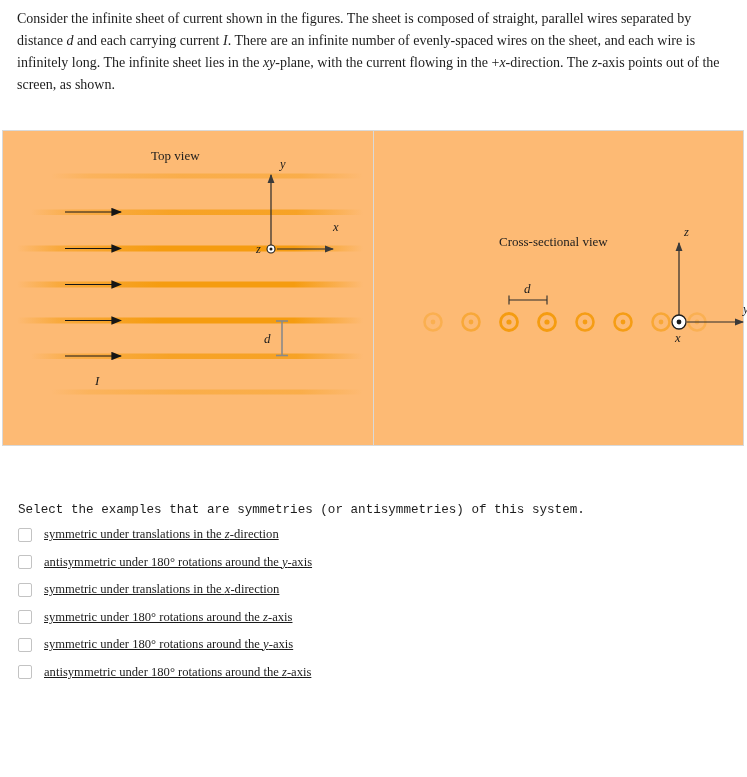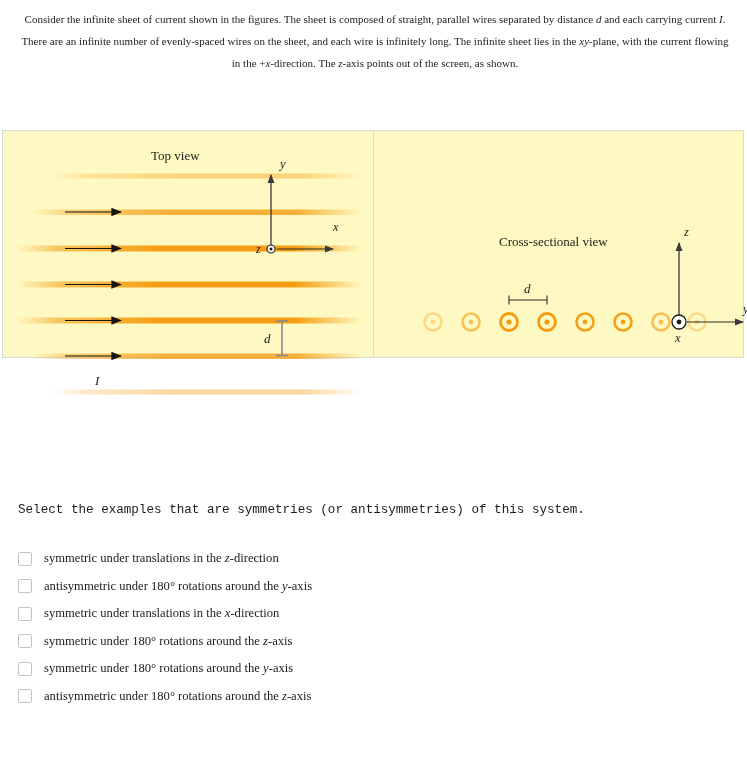--- a/index.html
+++ b/index.html
@@ -13,36 +13,36 @@
     position: relative;
     font-family: "Liberation Serif", "DejaVu Serif", serif;
     color: #1a1a1a;
     overflow: hidden;
   }
   .intro {
     position: absolute;
     left: 17px;
     top: 8px;
     width: 716px;
-    font-size: 11px;
+    font-size: 14px;
     line-height: 22px;
-    text-align: center;
+    text-align: left;
     color: #1c1c1c;
   }
   .intro i { font-style: italic; }
 
   .figure-panel {
     position: absolute;
     left: 2px;
     top: 130px;
     width: 742px;
-    height: 228px;
+    height: 316px;
     border: 1px solid #d9d9d9;
     box-sizing: border-box;
-    background: #fef9c3;
+    background: #fdba74;
   }
   .panel-divider {
     position: absolute;
     left: 370px;
     top: 0;
     width: 1px;
     height: 100%;
     background: #d9d9d9;
   }
   .fig-left {
@@ -69,22 +69,23 @@
     left: 18px;
     top: 503px;
     font-size: 12.6px;
     color: #1c1c1c;
     font-family: Liberation Mono, monospace;
   }
 
   .options {
     position: absolute;
     left: 18px;
-    top: 545px;
+    top: 521px;
     width: 500px;
+    text-decoration: underline;
   }
   .option-row {
     display: flex;
     align-items: center;
     height: 27.5px;
   }
   .checkbox {
     width: 14px;
     height: 14px;
     border: 1px solid #c3c3c3;

